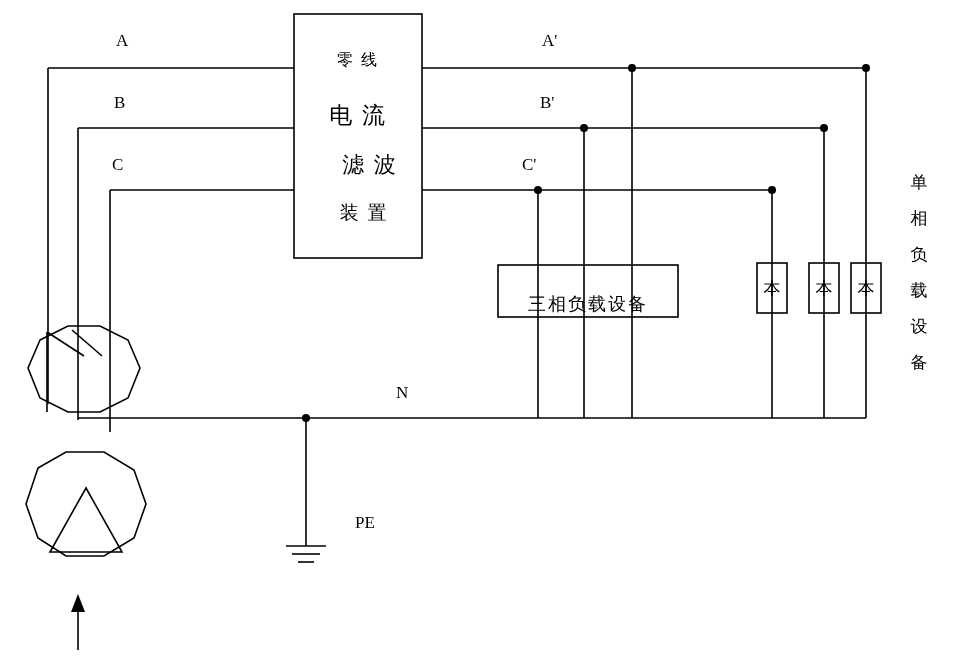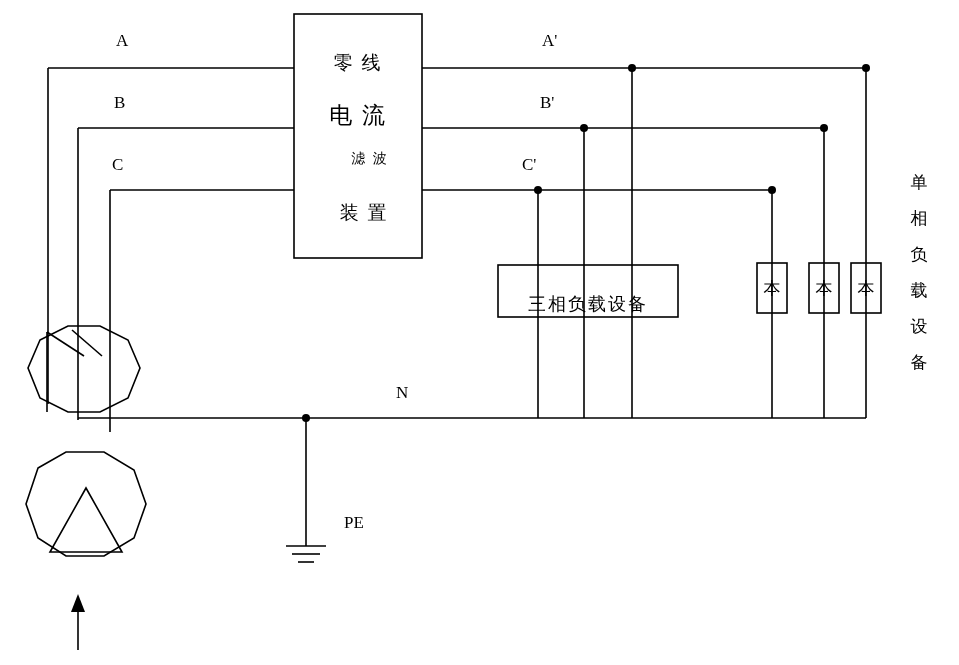--- a/index.html
+++ b/index.html
@@ -80,25 +80,25 @@
 
   <div class="lbl" style="left:116px;top:32px;">A</div>
   <div class="lbl" style="left:114px;top:94px;">B</div>
   <div class="lbl" style="left:112px;top:156px;">C</div>
 
   <div class="lbl" style="left:542px;top:32px;">A'</div>
   <div class="lbl" style="left:540px;top:94px;">B'</div>
   <div class="lbl" style="left:522px;top:156px;">C'</div>
 
   <div class="lbl" style="left:396px;top:384px;">N</div>
-  <div class="lbl" style="left:344px;top:514px;">PE</div>
+  <div class="lbl" style="left:355px;top:514px;">PE</div>
 
-  <div class="boxlbl" style="left:294px;top:50px;width:128px;font-size:19px;letter-spacing:2px;">零 线</div>
+  <div class="boxlbl" style="left:294px;top:50px;width:128px;font-size:16px;letter-spacing:2px;">零 线</div>
   <div class="boxlbl" style="left:294px;top:100px;width:128px;font-size:23px;letter-spacing:2px;">电 流</div>
-  <div class="boxlbl" style="left:294px;top:150px;width:152px;font-size:14px;letter-spacing:2px;">滤 波</div>
+  <div class="boxlbl" style="left:294px;top:150px;width:152px;font-size:22px;letter-spacing:2px;">滤 波</div>
   <div class="boxlbl" style="left:294px;top:200px;width:140px;font-size:19px;letter-spacing:2px;">装 置</div>
 
   <div class="boxlbl" style="left:498px;top:280px;width:180px;font-size:18px;letter-spacing:2px;margin-top:12px;">三相负载设备</div>
 
   <div class="boxlbl" style="left:757px;top:277px;width:30px;font-size:17px;">本</div>
   <div class="boxlbl" style="left:809px;top:277px;width:30px;font-size:17px;">本</div>
   <div class="boxlbl" style="left:851px;top:277px;width:30px;font-size:17px;">本</div>
 
   <div class="vlbl" style="left:908px;top:172px;">单</div>
   <div class="vlbl" style="left:908px;top:208px;">相</div>

